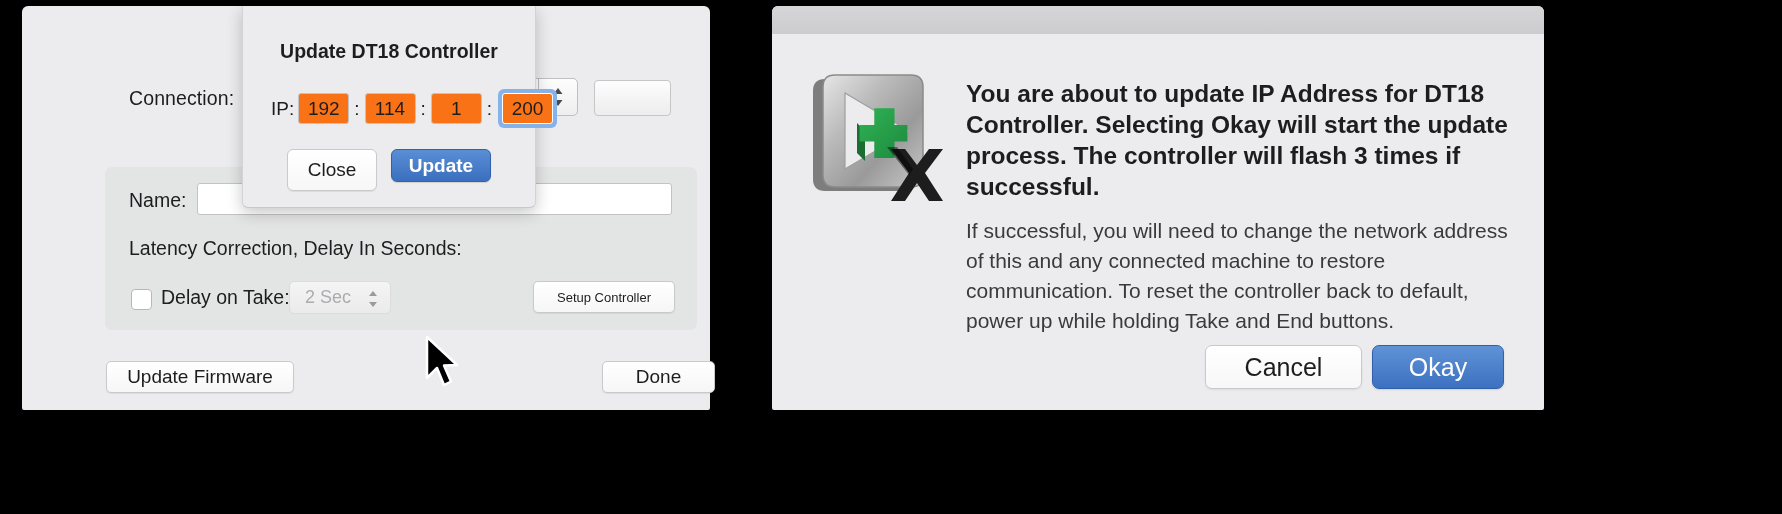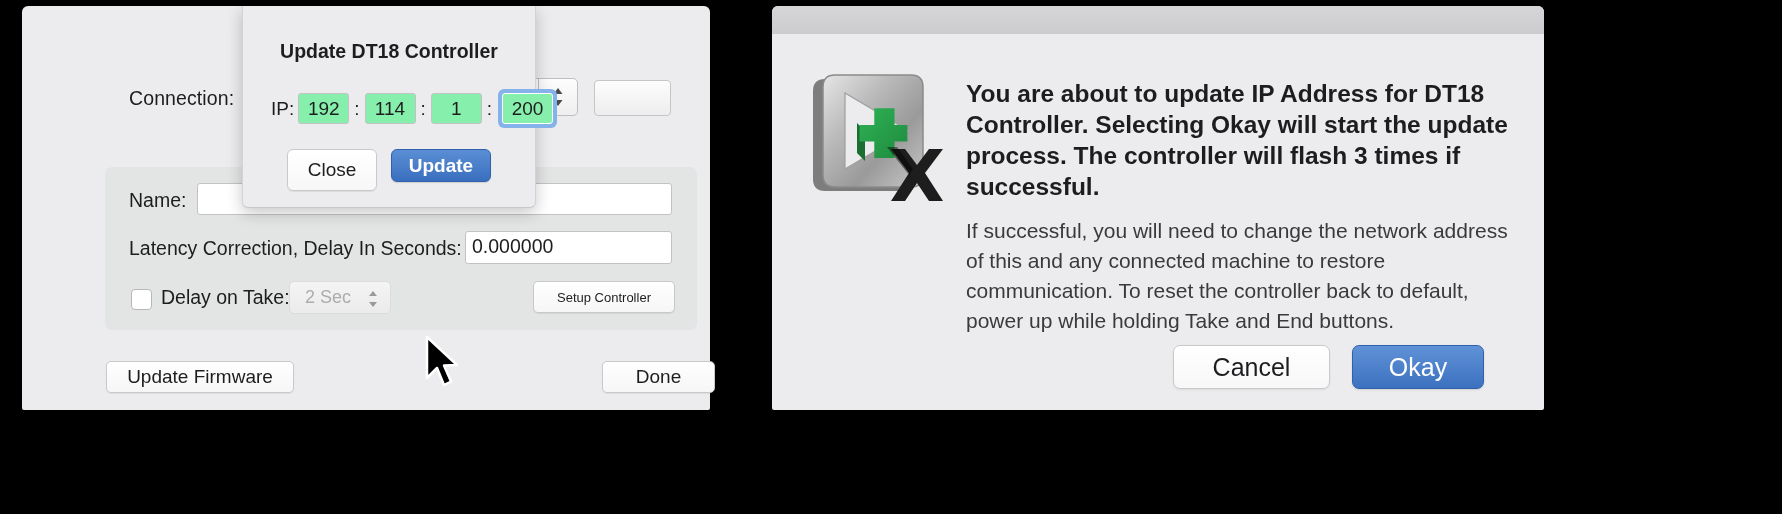--- a/index.html
+++ b/index.html
@@ -143,21 +143,21 @@
   .sheet-title {
     position: absolute; left: 0; top: 34px; width: 100%;
     text-align: center;
     font-size: 19.5px; font-weight: bold; color: #1d1d1f;
   }
   .ip-row { position: absolute; left: 28px; top: 83px; display: flex; align-items: center; }
   .ip-label { font-size: 19px; color: #1d1d1f; margin-right: 4px; }
   .ip-colon { font-size: 19px; color: #1d1d1f; margin: 0 5px; }
   .ip-box {
     width: 51px; height: 31px;
-    background: #86efac; border: 1px solid #c3c3c6; border-radius: 3px;
+    background: #f97316; border: 1px solid #c3c3c6; border-radius: 3px;
     font-size: 19px; color: #1d1d1f;
     display: flex; align-items: center; justify-content: center;
   }
   .ip-focus-wrap {
     padding: 4px; border-radius: 6px; background: #86b2ea;
     margin-left: 1px;
   }
   .ip-focus-wrap .ip-box { border: 1px solid #ffffff; }
   .sheet-buttons { position: absolute; left: 0; top: 143px; width: 100%;
     display: flex; justify-content: center; gap: 14px; }
@@ -198,21 +198,21 @@
     position: absolute; left: 194px; top: 72px; width: 552px;
     font-size: 24.5px; font-weight: bold; color: #1d1d1f;
     line-height: 31px;
   }
   .alert-body {
     position: absolute; left: 194px; top: 210px; width: 548px;
     font-size: 21px; color: #3a3a3c;
     line-height: 30px;
   }
   .alert-buttons { position: absolute; left: 0; top: 339px; width: 100%;
-    display: flex; justify-content: flex-end; padding-right: 60px; gap: 22px; }
+    display: flex; justify-content: flex-end; padding-right: 40px; gap: 10px; }
   .btn-cancel {
     width: 157px; height: 44px;
     background: linear-gradient(#ffffff,#f7f7f8);
     border: 1px solid #c9c9cc; border-radius: 7px;
     box-shadow: 0 1px 2px rgba(0,0,0,.08);
     font-size: 25px; color: #1d1d1f;
     display: flex; align-items: center; justify-content: center;
   }
   .btn-okay {
     width: 132px; height: 44px;
@@ -239,21 +239,20 @@
           <path d="M8 21 L3.5 15 L12.5 15 Z" fill="#4a4a4c"></path>
         </svg>
       </div>
       <div class="conn-extra"></div>
     </div>
 
     <div class="groupbox">
       <div class="lbl-name">Name:</div>
       <input class="name-input" type="text" value="" placeholder="" style="">
       <div class="lbl-latency">Latency Correction, Delay In Seconds:</div>
-      <div class="latency-input">0.000000</div>
 
       <div class="checkbox-take"></div>
       <div class="lbl-delay-take">Delay on Take:</div>
       <div class="sec-popup">
         <span class="val">2 Sec</span>
         <span class="arrows">
           <svg width="14" height="20" viewBox="0 0 14 20">
             <path d="M7 2 L11 7 L3 7 Z" fill="#9a9a9d"></path>
             <path d="M7 18 L3 13 L11 13 Z" fill="#9a9a9d"></path>
           </svg>

